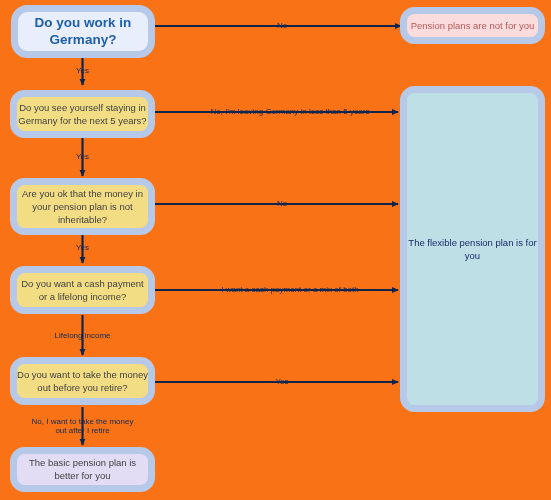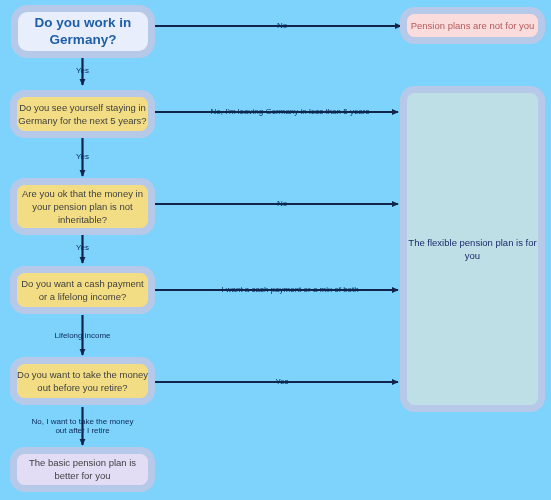--- a/index.html
+++ b/index.html
@@ -1,17 +1,17 @@
 <!DOCTYPE html>
 <html><head>
 <meta charset="utf-8">
 <style>
   html,body{margin:0;padding:0;background:#ffffff;}
   #stage{position:relative;width:551px;height:500px;overflow:hidden;
-         font-family:"Liberation Sans",sans-serif;background:#7dd3fc;}
+         font-family:"Liberation Sans",sans-serif;background:#f97316;}
   #fc{position:absolute;left:0;top:0;width:551px;height:500px;}
   .edge{fill:none;stroke:#11254b;stroke-width:2.2;}
 </style>
 </head>
 <body>
 
 <div id="stage">
   <svg id="fc" viewBox="0 0 551 500" xmlns="http://www.w3.org/2000/svg">
       <defs>
         <marker id="arr" markerWidth="8" markerHeight="8" refX="6.2" refY="3" orient="auto" markerUnits="userSpaceOnUse">

